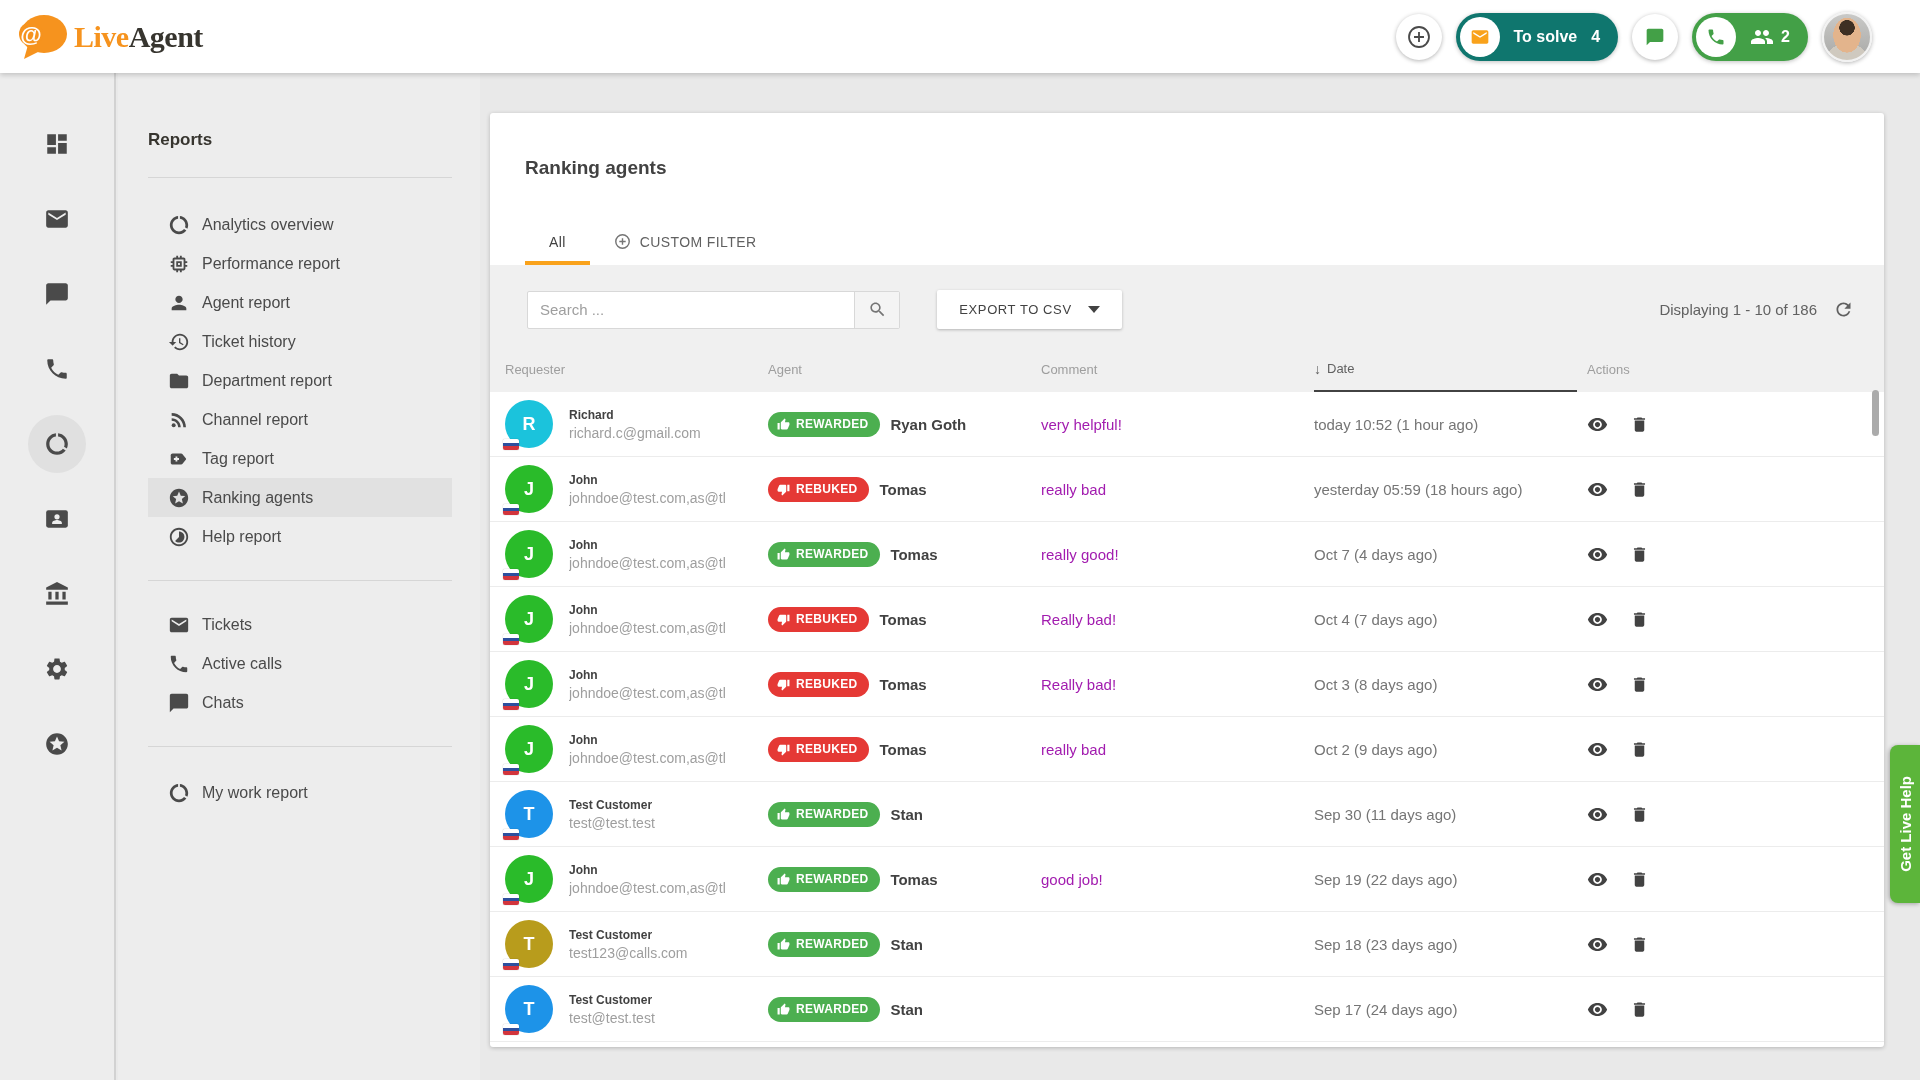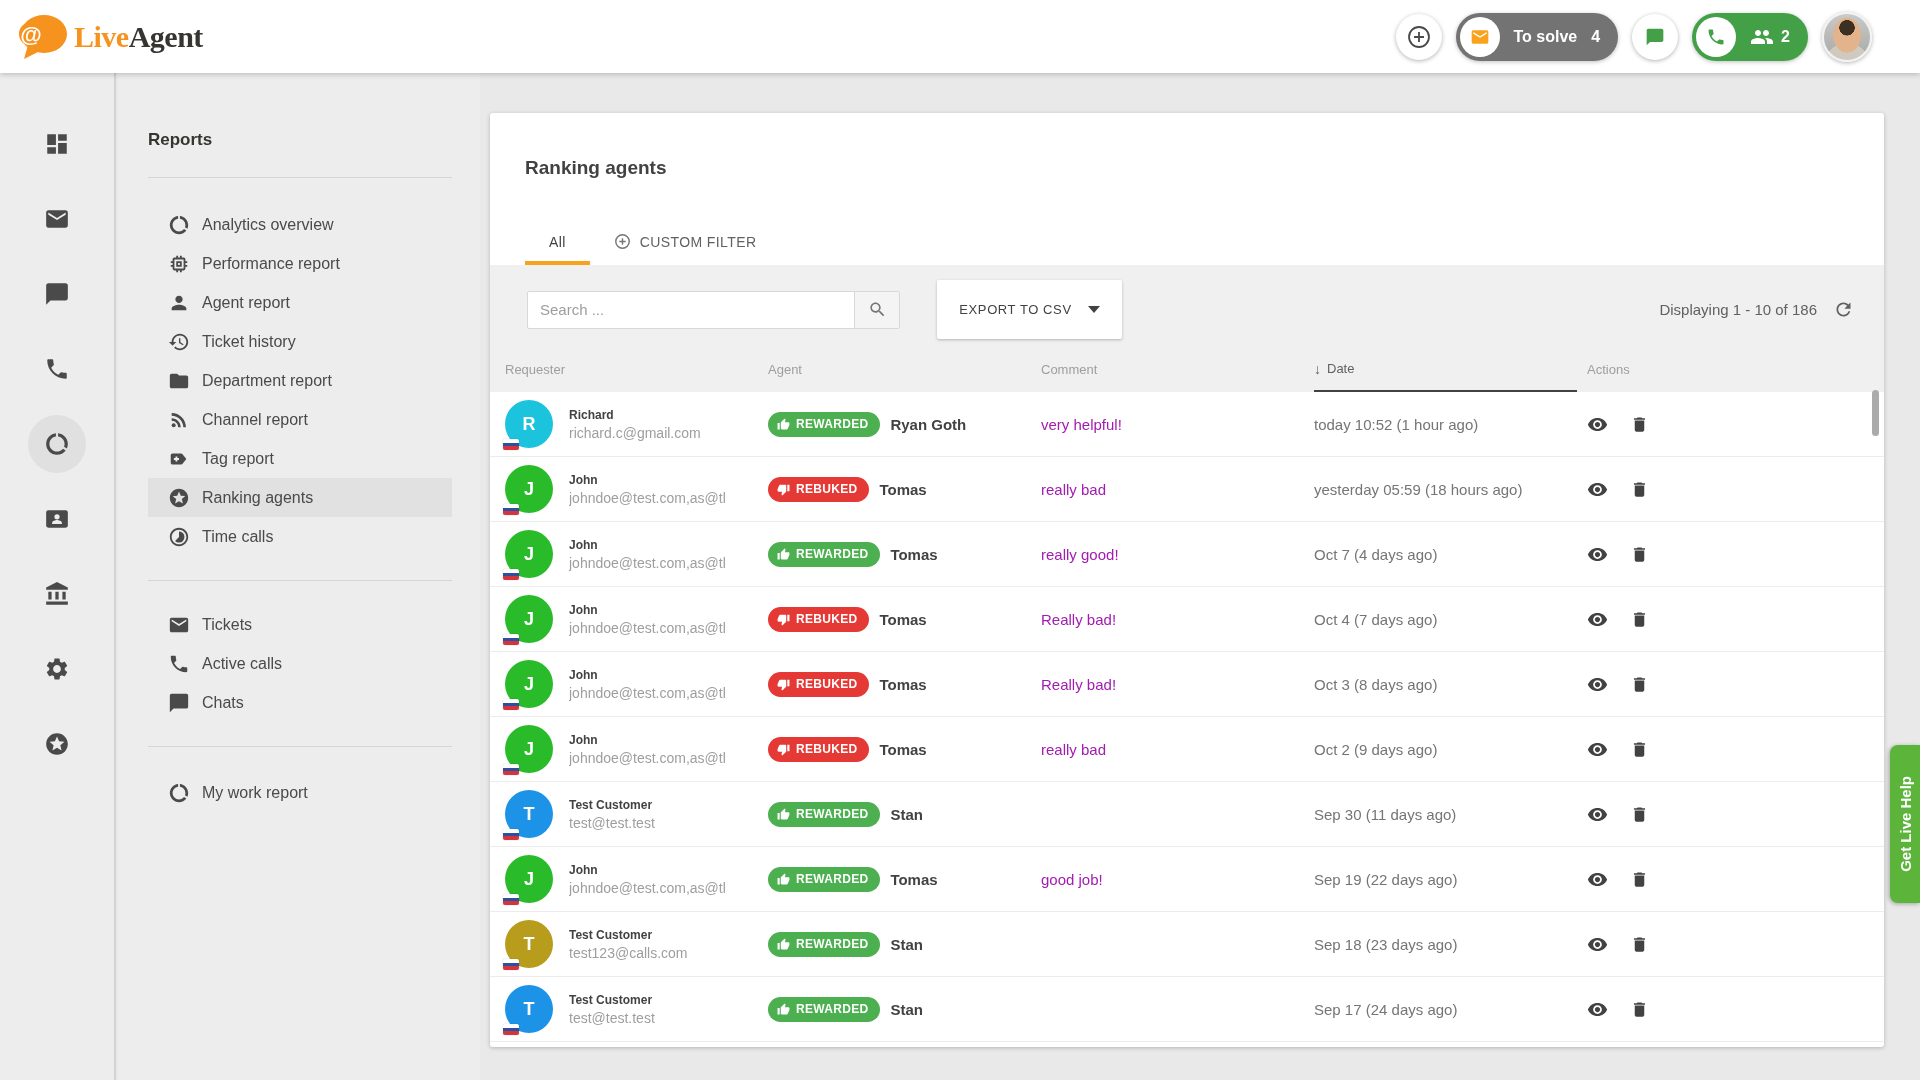--- a/index.html
+++ b/index.html
@@ -12,21 +12,21 @@
             box-shadow:0 2px 5px rgba(0,0,0,.18); z-index:50; display:flex; align-items:center; }
   .logo { display:flex; align-items:center; margin-left:14px; }
   .logo-text { font-size:30px; font-weight:bold; letter-spacing:-0.5px; margin-left:6px;font-family:Liberation Serif, serif; }
   .logo-live { color:#F6931E; }
   .logo-agent { color:#37352F; }
   .topbar-actions { position:absolute; right:48px; top:0; height:73px; display:flex; align-items:center; gap:14px; }
   .circle-btn { width:46px; height:46px; border-radius:50%; background:#fff; box-shadow:0 1px 4px rgba(0,0,0,.3);
                 display:flex; align-items:center; justify-content:center; cursor:pointer; }
   .pill { height:48px; border-radius:24px; display:flex; align-items:center; padding:4px 18px 4px 4px;
           box-shadow:0 1px 4px rgba(0,0,0,.25); cursor:pointer; }
-  .pill-orange { background:#737373;justify-content:center; }
+  .pill-orange { background:#0f766e;justify-content:center; }
   .pill-green  { background:#43A047; }
   .pill-circle { width:40px; height:40px; border-radius:50%; background:#fff; display:flex; align-items:center; justify-content:center; }
   .pill-label { color:#fff; font-weight:bold; font-size:16px; margin-left:13px; }
   .pill-count { color:#fff; font-weight:bold; font-size:16px; margin-left:14px; }
   .pill-green .pill-count { margin-left:7px; }
   .people-icon { margin-left:14px; }
   .avatar-photo { width:50px; height:50px; border-radius:50%; border:2px solid #F2F2F2; cursor:pointer;
     background:
       radial-gradient(circle at 50% 30%, #3E2F23 0 19%, transparent 20%),
       radial-gradient(ellipse 30% 38% at 50% 46%, #E3B48C 0 99%, transparent 100%),
@@ -65,21 +65,21 @@
   .tab .tab-plus { margin-right:9px; }
 
   .band { height:127px; background:#F0F0F0; }
   .toolbar { display:flex; align-items:center; padding:24px 30px 0 37px; height:65px; }
   .search-group { display:flex; width:373px; height:38px; border:1px solid #D8D8D8; border-radius:2px; background:#fff; }
   .search-input { flex:1; border:none; outline:none; font-size:15px; padding:0 12px; color:#424242; background:transparent;
                   font-family:"Liberation Sans",sans-serif; }
   .search-input::placeholder { color:#9E9E9E; }
   .search-btn { width:45px; border-left:1px solid #D8D8D8; background:#F4F4F4; display:flex; align-items:center;
                 justify-content:center; cursor:pointer; }
-  .export-btn { margin-left:37px; width:185px; height:59px; background:#fff; border:none; border-radius:2px;
+  .export-btn { margin-left:37px; width:185px; height:39px; background:#fff; border:none; border-radius:2px;
                 box-shadow:0 1px 3px rgba(0,0,0,.25); display:flex; align-items:center; justify-content:center;
                 font-size:13px; letter-spacing:.6px; color:#424242; font-family:"Liberation Sans",sans-serif; cursor:pointer; }
   .caret-down { width:0; height:0; border-left:6px solid transparent; border-right:6px solid transparent;
                 border-top:7px solid #424242; margin-left:16px; }
   .toolbar-right { margin-left:auto; display:flex; align-items:center; }
   .displaying { font-size:15px; color:#616161; }
   .refresh-btn { margin-left:16px; cursor:pointer; display:flex; }
 
   .grid-cols { display:grid; grid-template-columns:263px 273px 273px 273px 1fr; padding-left:15px; }
   .table-header { height:45px; margin-top:17px; align-items:center; }
@@ -285,21 +285,21 @@
     <div class="menu-item active">
       <svg width="22" height="22" viewBox="0 0 24 24">
           <path fill="#4A4A4A" d="M11.99 2C6.47 2 2 6.48 2 12s4.47 10 9.99 10C17.52 22 22 17.52 22 12S17.52 2 11.99 2zm4.24 16L12 15.45 7.77 18l1.12-4.81-3.73-3.23 4.92-.42L12 5l1.92 4.53 4.92.42-3.73 3.23L16.23 18z"></path>
         </svg>
       <span>Ranking agents</span>
     </div>
     <div class="menu-item">
       <svg width="22" height="22" viewBox="0 0 24 24">
           <path fill="#4A4A4A" d="M16.24 7.76C15.07 6.59 13.54 6 12 6v6l-4.24 4.24c2.34 2.34 6.14 2.34 8.49 0 2.34-2.34 2.34-6.14-.01-8.48zM12 2C6.48 2 2 6.48 2 12s4.48 10 10 10 10-4.48 10-10S17.52 2 12 2zm0 18c-4.42 0-8-3.58-8-8s3.58-8 8-8 8 3.58 8 8-3.58 8-8 8z"></path>
         </svg>
-      <span>Time calls</span>
+      <span>Help report</span>
     </div>
   </div>
 
   <div class="menu-divider" style="margin-top:24px;"></div>
 
   <div class="menu-list" style="margin-top:24px;">
     <div class="menu-item">
       <svg width="22" height="22" viewBox="0 0 24 24">
           <path fill="#4A4A4A" d="M20 4H4c-1.1 0-2 .9-2 2v12c0 1.1.9 2 2 2h16c1.1 0 2-.9 2-2V6c0-1.1-.9-2-2-2zm0 4-8 5-8-5V6l8 5 8-5v2z"></path>
         </svg>

